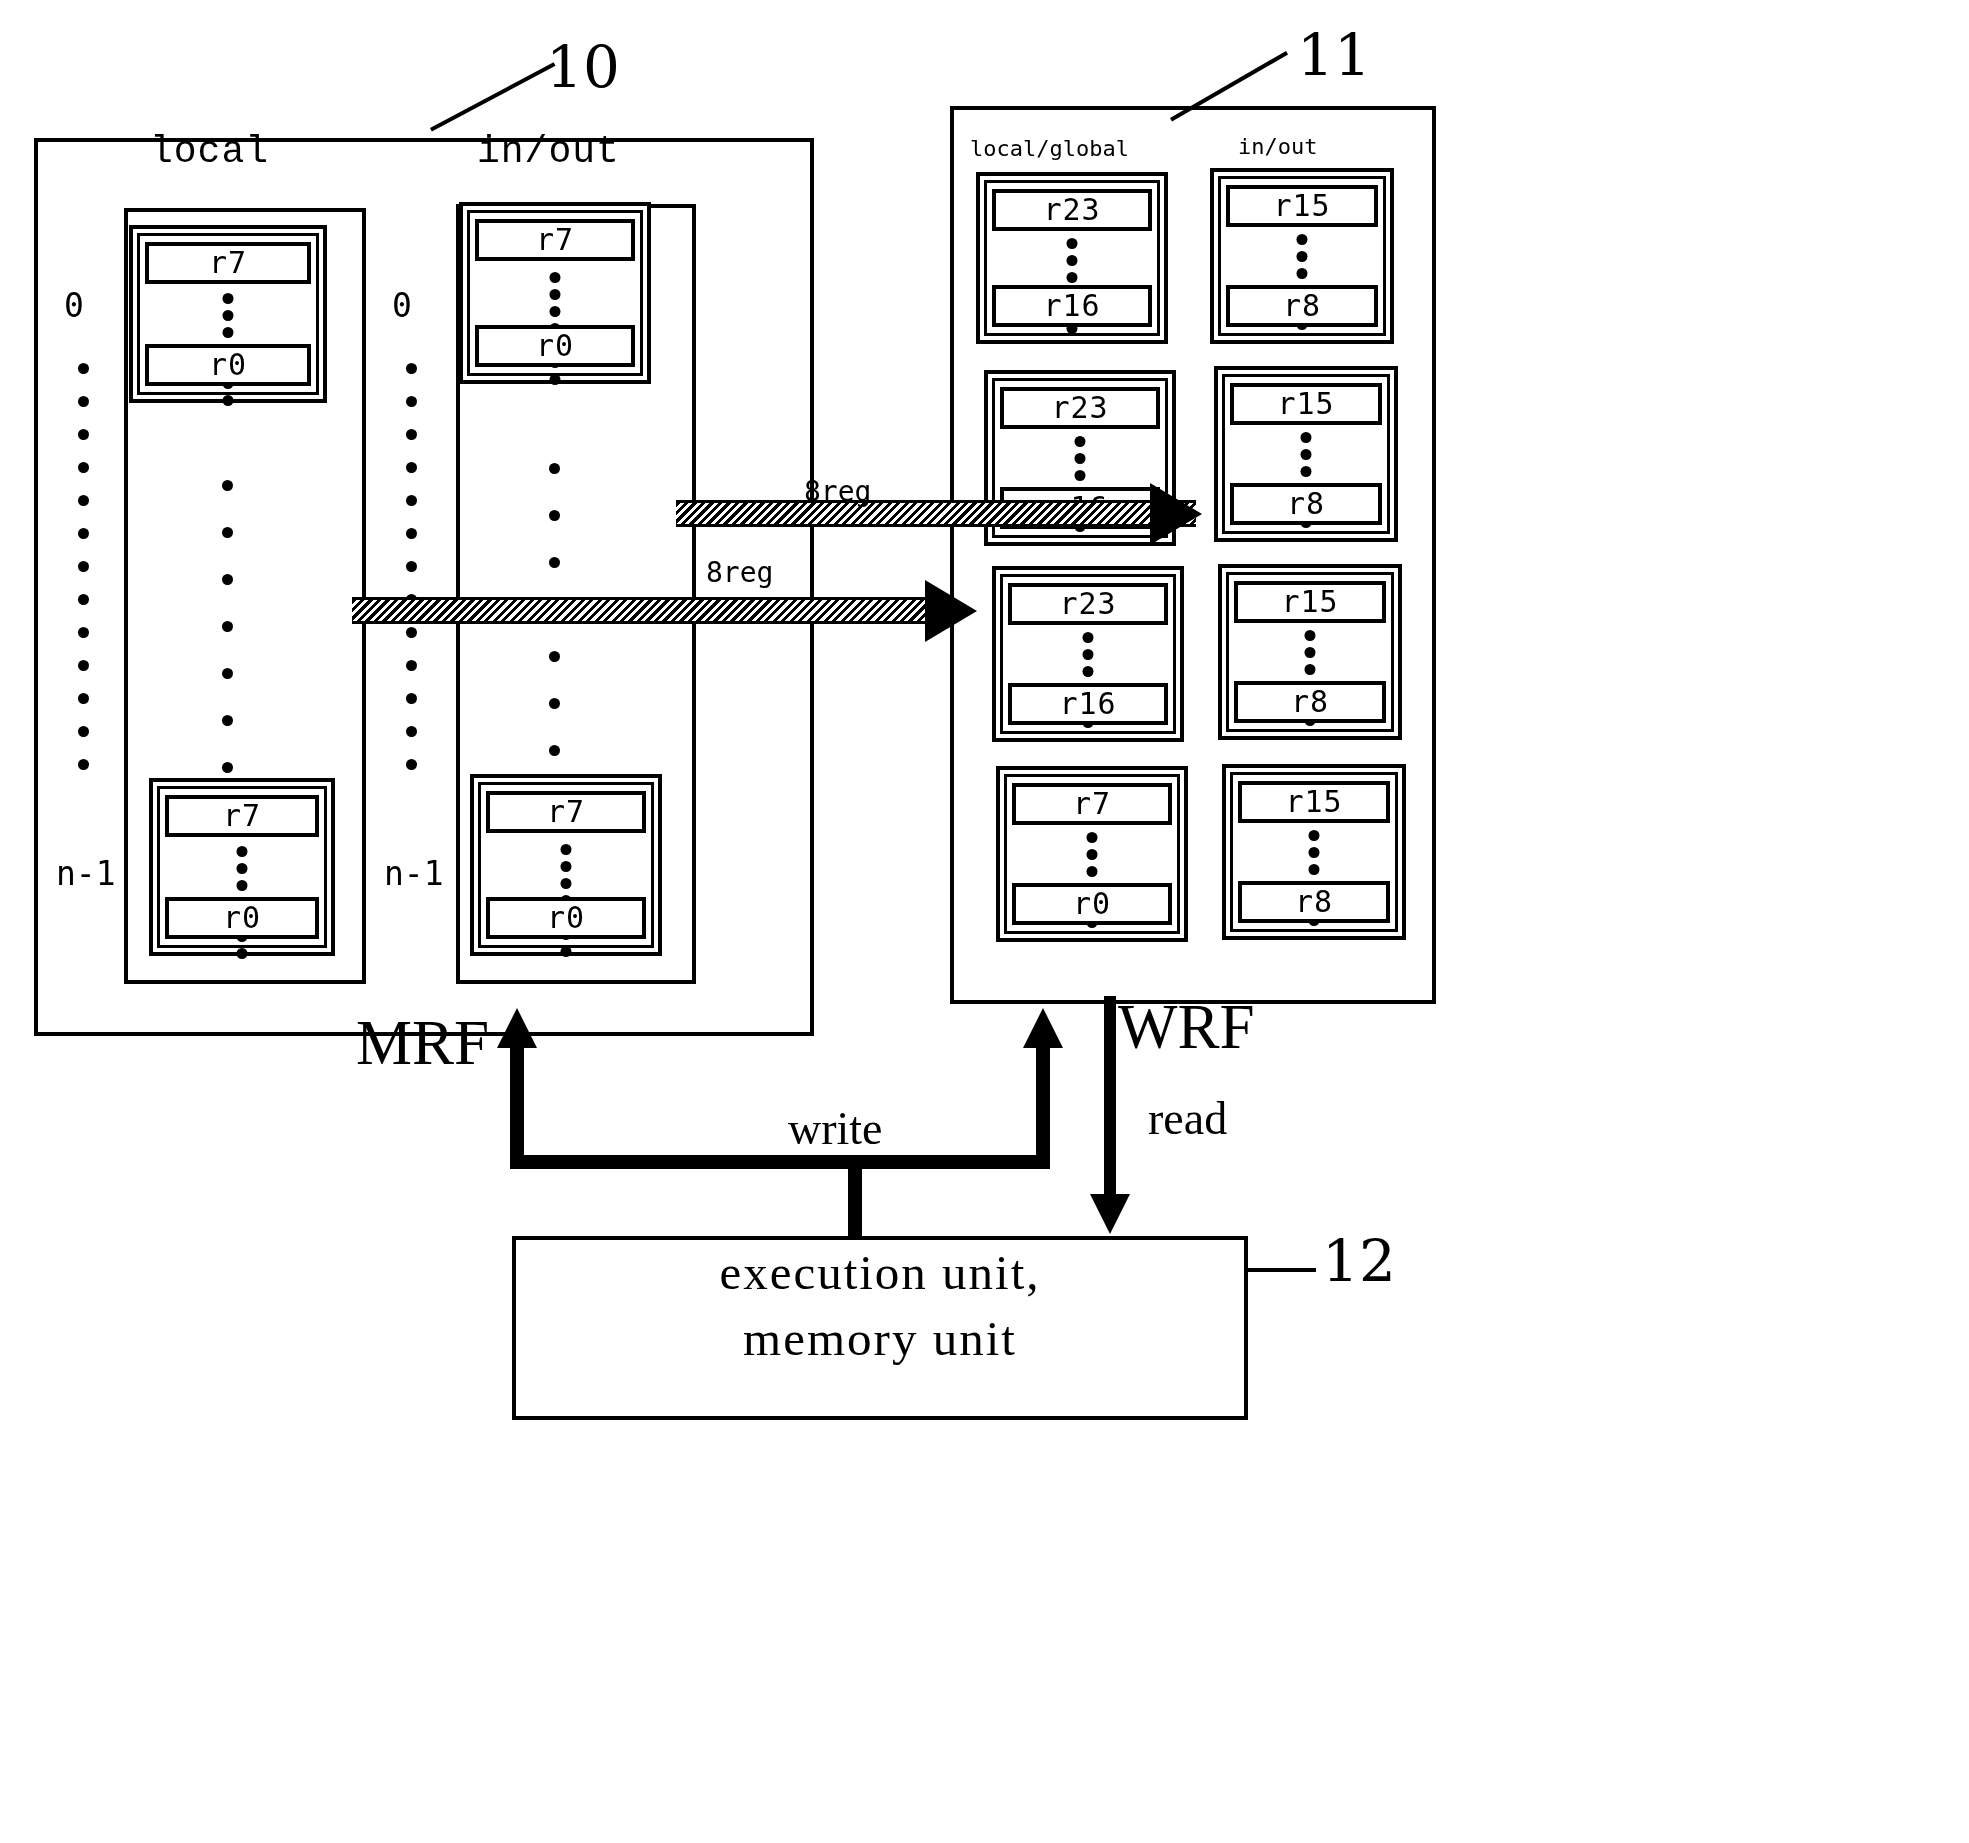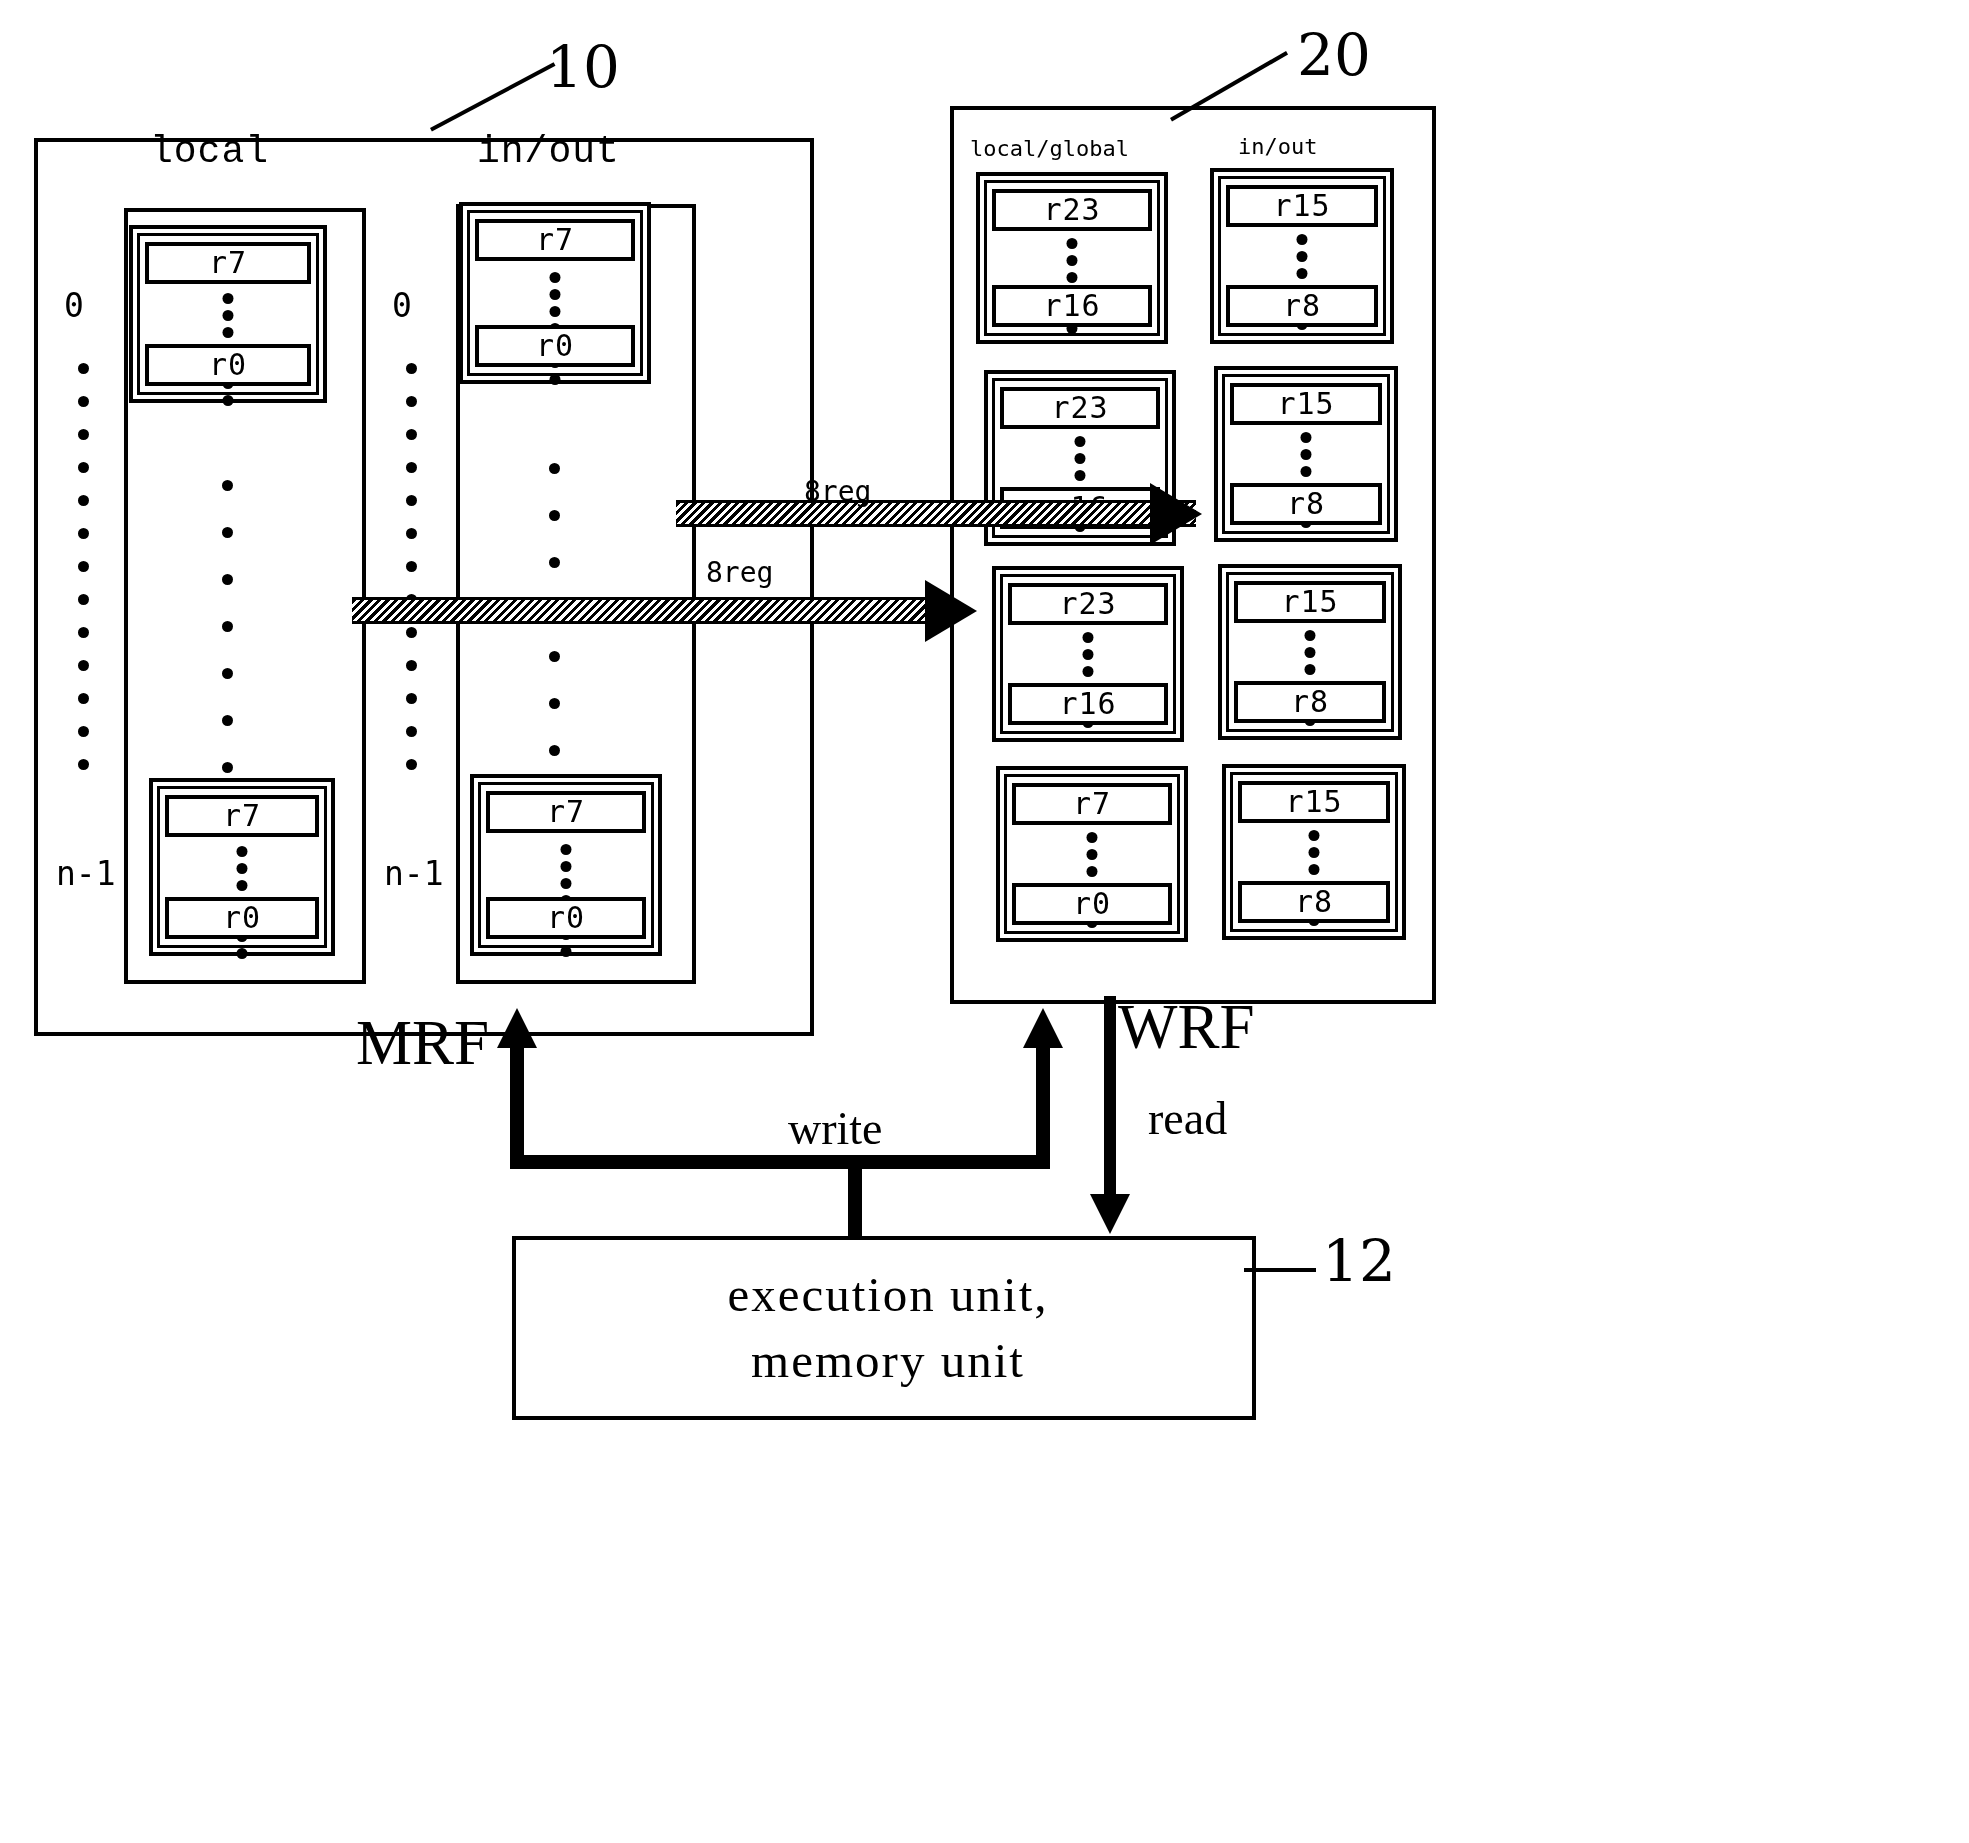--- a/index.html
+++ b/index.html
@@ -62,21 +62,21 @@
     border-left:20px solid transparent;border-right:20px solid transparent;
     border-bottom:40px solid #000;}
   .dn-head{position:absolute;width:0;height:0;
     border-left:20px solid transparent;border-right:20px solid transparent;
     border-top:40px solid #000;}
 
   
   .lead{position:absolute;background:#000;transform-origin:0 0;height:4px;}
 
   .exec-box{position:absolute;border:4px solid #000;background:#fff;
-    display:flex;align-items:center;justify-content:center;padding-left:8px;}
+    display:flex;justify-content:center;}
 </style>
 </head>
 <body>
 
 <div class="outer-frame" style="left:34px;top:138px;width:772px;height:890px;"></div>
 
 <div class="lead" style="left:430px;top:128px;width:140px;transform:rotate(-28deg);"></div>
 <div class="lbl refnum" style="left:546px;top:38px;">10</div>
 
 <div class="lbl hdr" style="left:150px;top:133px;">local</div>
@@ -205,21 +205,21 @@
         <i></i>
         <i></i>
       </div>
     <div class="reg bot">r0</div>
   </div>
 </div>
 
 <div class="outer-frame" style="left:950px;top:106px;width:478px;height:890px;"></div>
 
 <div class="lead" style="left:1170px;top:118px;width:134px;transform:rotate(-30deg);"></div>
-<div class="lbl refnum" style="left:1297px;top:26px;">20</div>
+<div class="lbl refnum" style="left:1297px;top:26px;">11</div>
 
 <div class="lbl hdr-sm" style="left:970px;top:138px;">local/global</div>
 <div class="lbl hdr-sm" style="left:1238px;top:136px;">in/out</div>
 
 <div class="bank" style="left:976px;top:172px;width:192px;height:172px;">
   <div class="bank-inner">
     <div class="reg top">r23</div>
     <div class="vdots" style="top:52px;">
         <i></i>
         <i></i>

